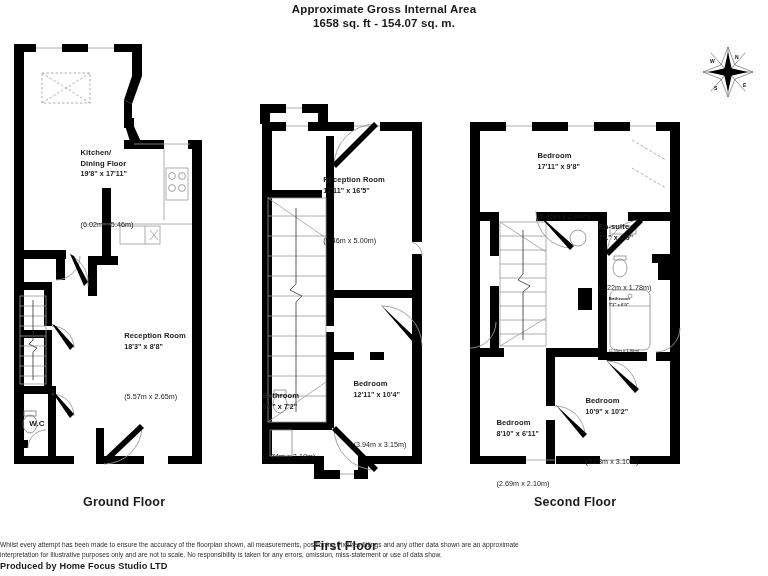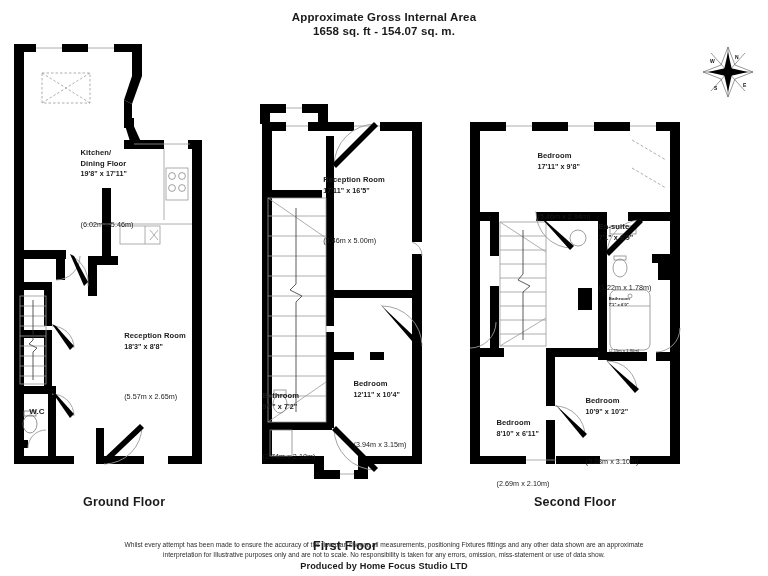--- a/index.html
+++ b/index.html
@@ -23,21 +23,21 @@
     left: 0;
     width: 768px;
     text-align: center;
   }
   #header .line {
     font-size: 11.5px;
     font-weight: bold;
     letter-spacing: 0.15px;
     line-height: 14px;
   }
-  #header .line1 { padding-top: 10px; }
+  #header .line1 { padding-top: 2px; }
 
   
   #compass {
     position: absolute;
     left: 699px;
     top: 43px;
     width: 58px;
     height: 58px;
   }
 
@@ -88,37 +88,37 @@
   .room.tiny { line-height: 6.2px; }
   .room.tiny .nm { font-size: 4.3px; }
   .room.tiny .ft { font-size: 4.1px; }
   .room.tiny .mt { font-size: 4.1px; }
 
   .room.wc .nm { font-size: 8px; }
 
   
   #room-kitchen   { left: 107px; top: 148px; transform: translateX(-50%); }
   #room-recep-g   { left: 155px; top: 331px; transform: translateX(-50%); }
-  #room-wc        { left: 37px;  top: 407px; transform: translateX(-50%); }
+  #room-wc        { left: 37px;  top: 419px; transform: translateX(-50%); }
   #room-recep-f   { left: 354px; top: 175px; transform: translateX(-50%); }
   #room-bath-f    { left: 289px; top: 391px; transform: translateX(-50%); }
   #room-bed-f     { left: 380px; top: 379px; transform: translateX(-50%); }
   #room-bed-s1    { left: 564px; top: 151px; transform: translateX(-50%); }
   #room-ensuite   { left: 625px; top: 222px; transform: translateX(-50%); }
   #room-bath-s    { left: 624px; top: 296px; transform: translateX(-50%); }
   #room-bed-s2    { left: 612px; top: 396px; transform: translateX(-50%); }
   #room-bed-s3    { left: 523px; top: 418px; transform: translateX(-50%); }
 
   
   #footer {
     position: absolute;
     left: 0;
     top: 540px;
     width: 768px;
-    text-align: center;
+    text-align: left;
   }
   #footer .dis {
     font-size: 6.6px;
     line-height: 9.6px;
     letter-spacing: 0.02px;
     color: #2b2b2b;
   }
   #footer .prod {
     font-size: 9.2px;
     font-weight: bold;

